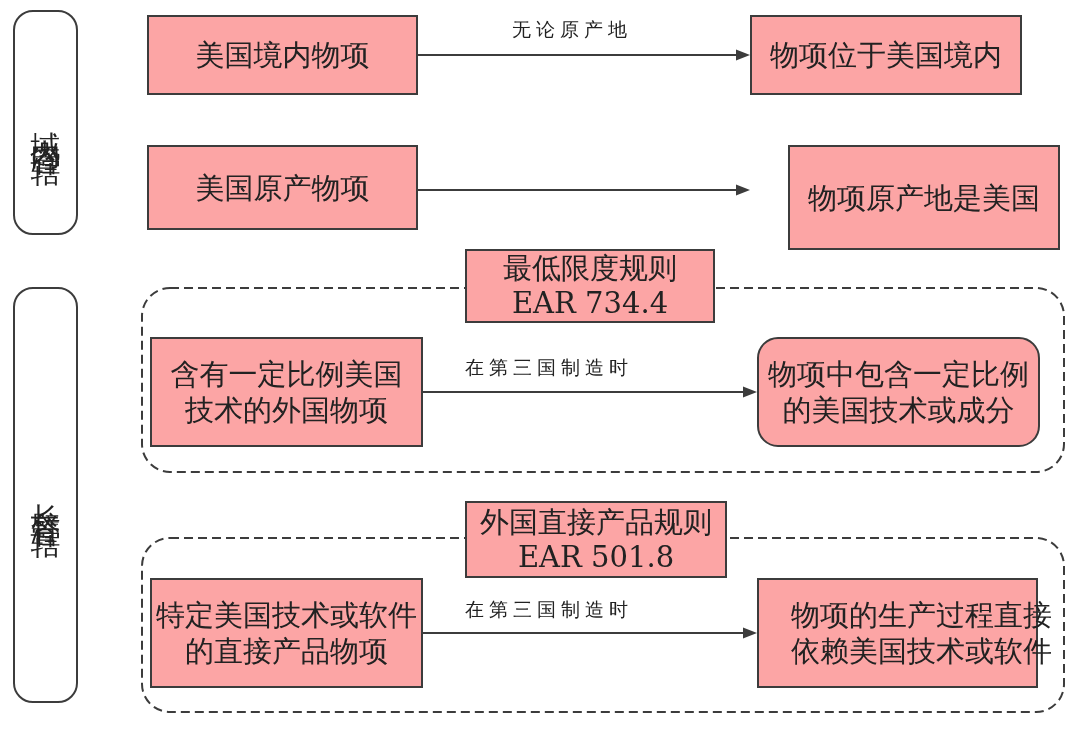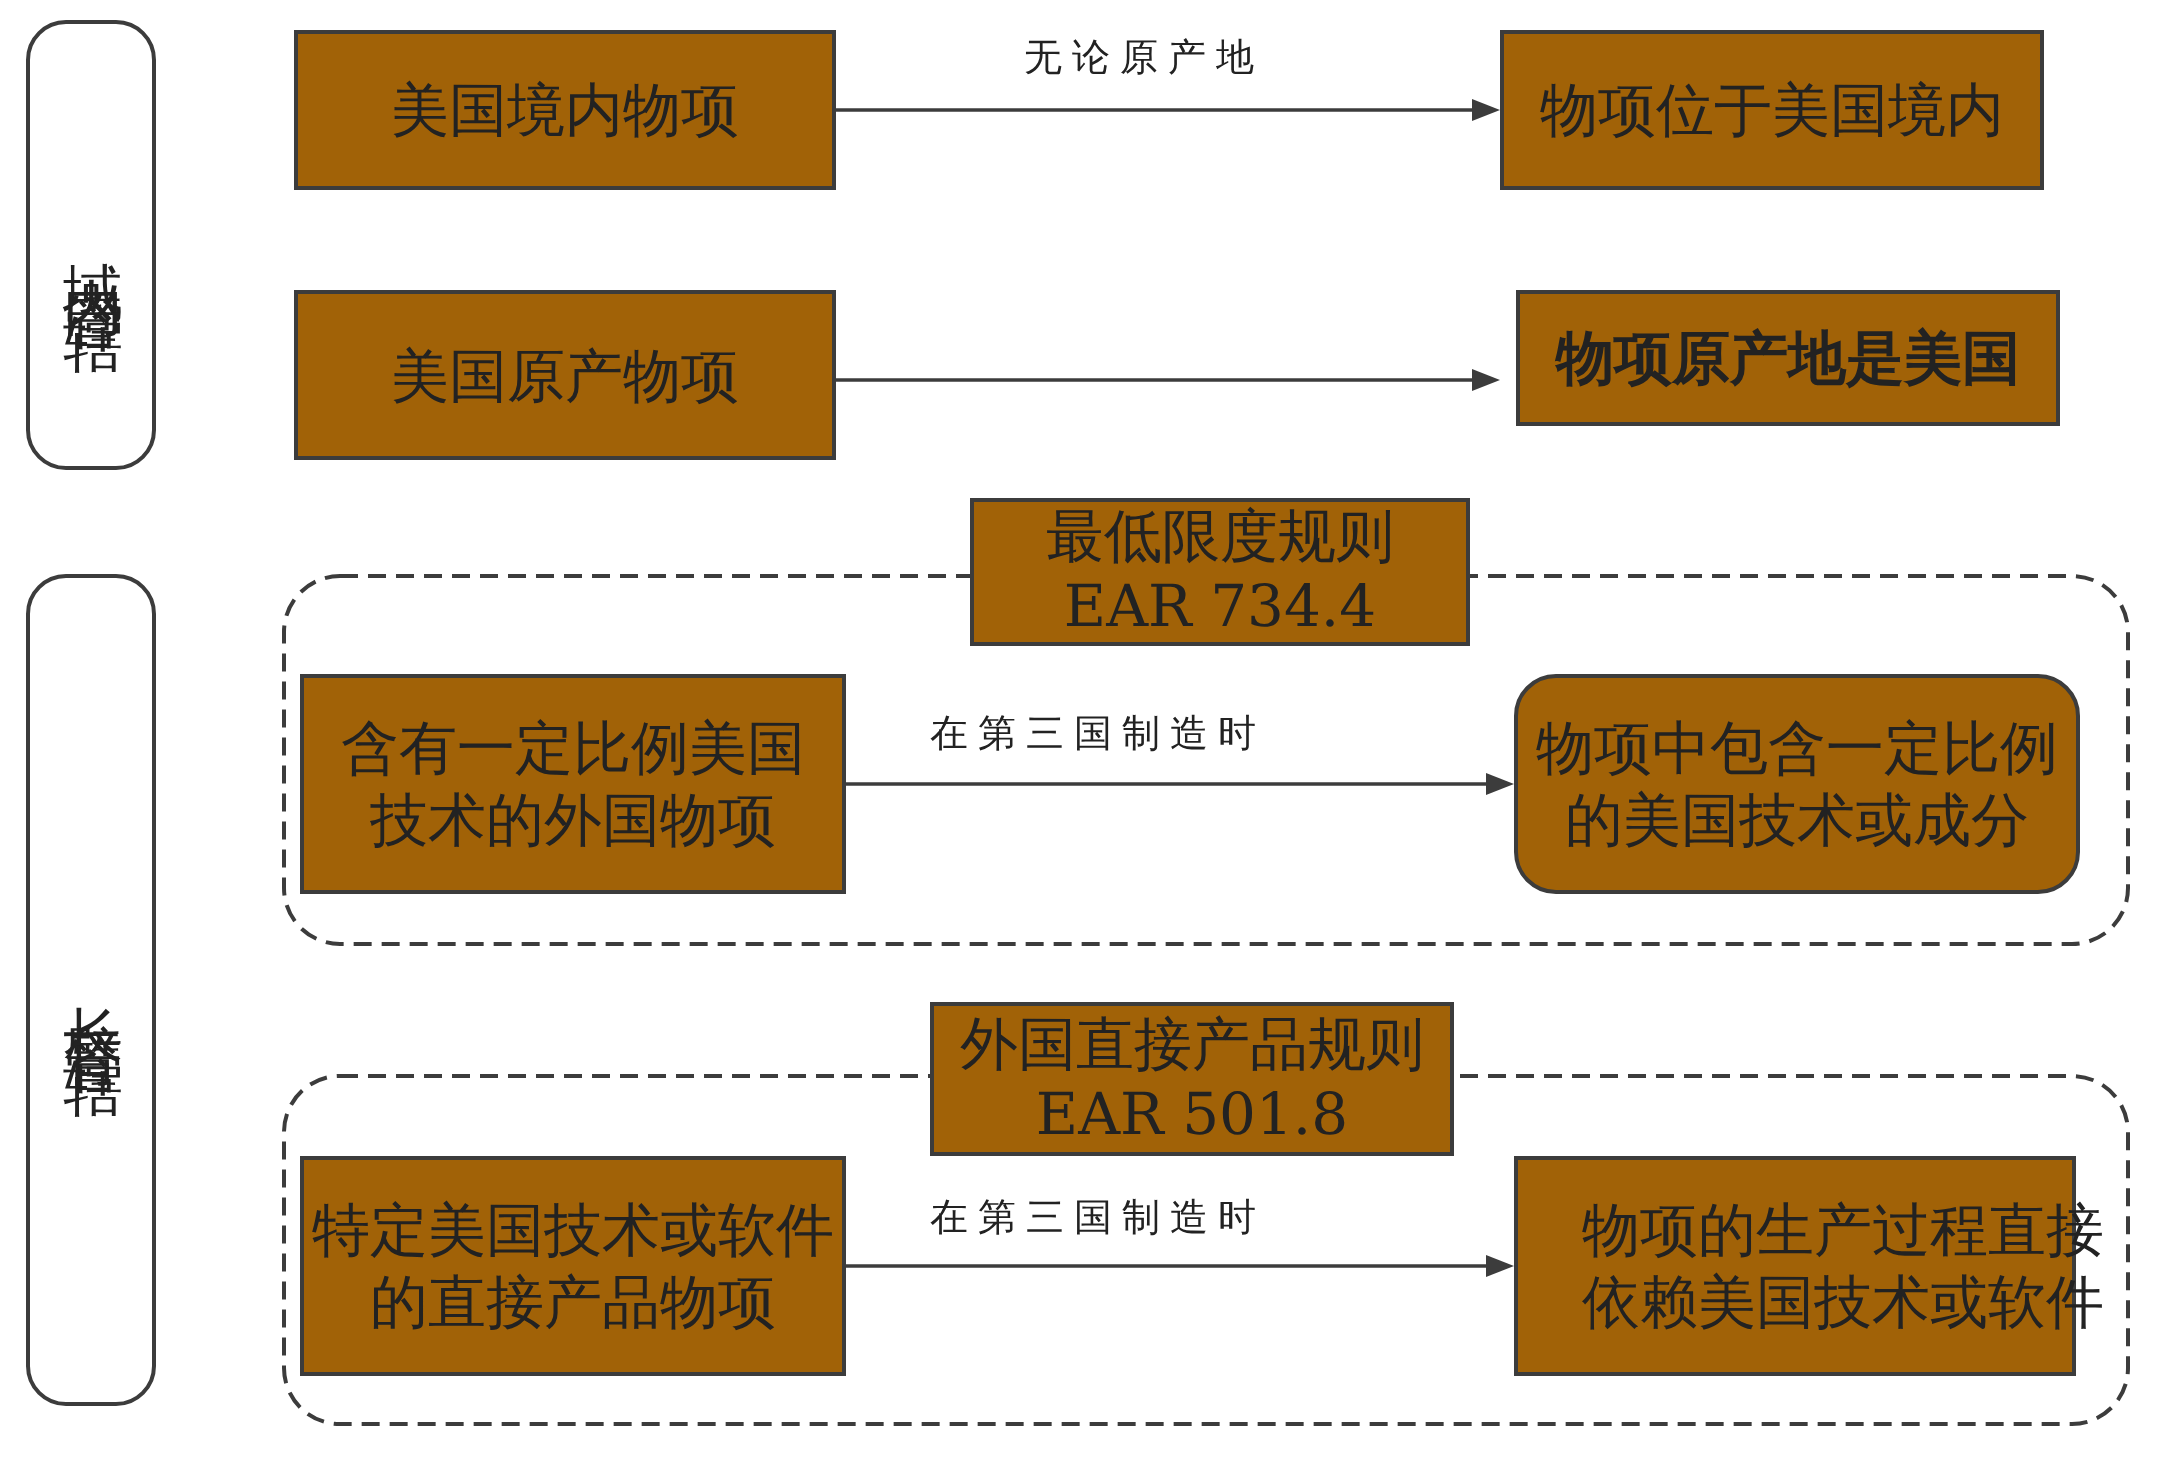--- a/index.html
+++ b/index.html
@@ -14,21 +14,21 @@
   }
   svg.connector-layer {
     position: absolute;
     left: 0; top: 0;
     z-index: 1;
   }
   .box {
     position: absolute;
     box-sizing: border-box;
     border: 2px solid #3c3c3c;
-    background: #a16207;
+    background: #fca5a5;
     display: flex;
     flex-direction: column;
     align-items: center;
     justify-content: center;
     text-align: center;
     font-size: 29px;
     line-height: 36px;
     z-index: 2;
     white-space: nowrap;
   }
@@ -103,25 +103,25 @@
     <span class="line">美国境内物项</span>
   </div>
   <div class="cond" style="left:512px; top:14px; width:200px;">无论原产地</div>
   <div class="box" style="left:147px; top:145px; width:271px; height:85px;">
     <span class="line">美国原产物项</span>
   </div>
 
   <div class="box" style="left:750px; top:15px; width:272px; height:80px;">
     <span class="line">物项位于美国境内</span>
   </div>
-  <div class="box" style="left:758px; top:145px; width:272px; height:68px;font-weight:bold;">
+  <div class="box" style="left:788px; top:145px; width:272px; height:105px;">
     <span class="line">物项原产地是美国</span>
   </div>
 
-  <div class="box title-box" style="left:465px; top:249px; width:250px; height:74px;margin-left:20px;">
+  <div class="box title-box" style="left:465px; top:249px; width:250px; height:74px;">
     <span class="line">最低限度规则</span>
     <span class="line">EAR 734.4</span>
   </div>
   <div class="box" style="left:150px; top:337px; width:273px; height:110px;">
     <span class="line">含有一定比例美国</span>
     <span class="line">技术的外国物项</span>
   </div>
   <div class="cond" style="left:465px; top:352px; width:240px;">在第三国制造时</div>
   <div class="box" style="left:757px; top:337px; width:283px; height:110px;border-radius:21px;">
     <span class="line">物项中包含一定比例</span>

